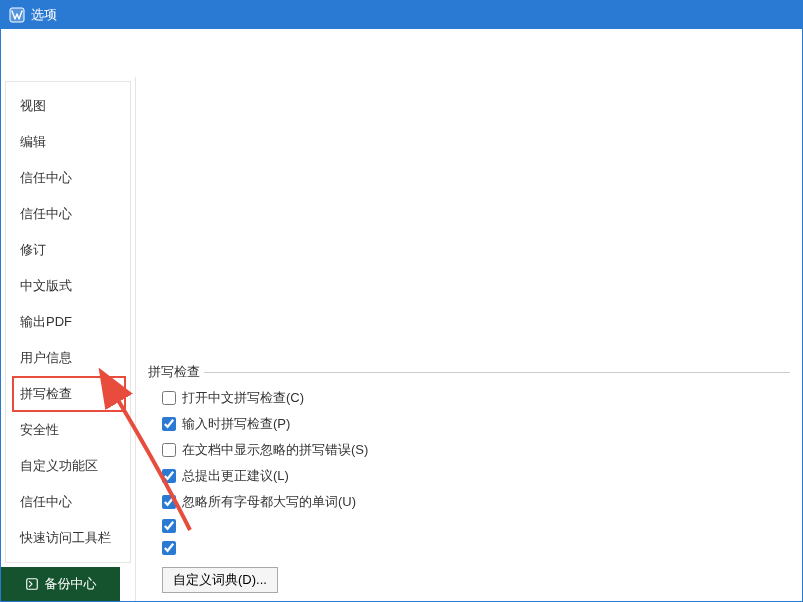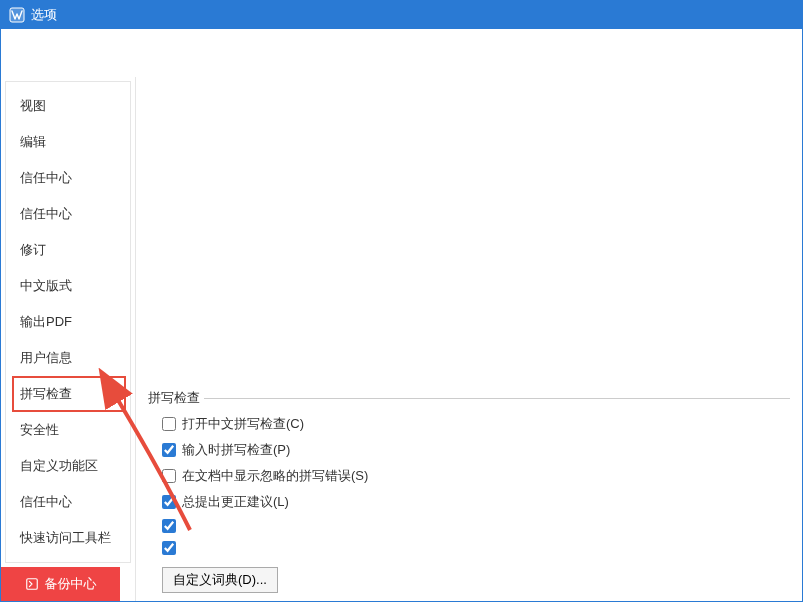--- a/index.html
+++ b/index.html
@@ -18,21 +18,21 @@
   
   .content { flex: 1; padding: 8px 12px; overflow: auto; }
   fieldset.group { border: 1px solid #ccc; border-top: 1px solid #ccc; border-left: none; border-right: none; border-bottom: none; padding: 4px 0 0 0; margin: 0; position: relative; }
   fieldset.group legend { padding: 0 4px 0 0; font-size: 13px; color: #333; }
   .checkbox-row { display: flex; align-items: center; padding: 4px 0 4px 14px; }
   .checkbox-row input[type="checkbox"] { width: 14px; height: 14px; margin: 0 6px 0 0; accent-color: #2a7ad4; }
   .checkbox-row label { font-size: 13px; }
   .btn { margin: 8px 18px 0 14px; padding: 3px 10px; border: 1px solid #aaa; background: #f5f5f5; font-size: 13px; cursor: pointer; }
   
   .bottombar { height: 34px; border-top: 1px solid #e5e5e5; display: flex; align-items: center; padding-left: 8px; }
-  .backup-btn { background: #ef4444; color: #fff; border: none; height: 100%; width: 119px; display: inline-flex; align-items: center; justify-content: center; font-size: 13px; cursor: pointer; gap: 6px; }
+  .backup-btn { background: #14532d; color: #fff; border: none; height: 100%; width: 119px; display: inline-flex; align-items: center; justify-content: center; font-size: 13px; cursor: pointer; gap: 6px; }
   .backup-btn .icon { width: 14px; height: 14px; display: inline-flex; }
   
   .overlay { position: absolute; top:0; left:0; width:803px; height:602px; pointer-events:none; }
   .window-container { position: relative; }
 </style>
 </head>
 <body>
 
 <div class="window-container">
 <div class="window">
@@ -92,20 +92,24 @@
         <div class="checkbox-row">
           <input type="checkbox" style="">
           <label>在文档中显示忽略的拼写错误(S)</label>
         </div>
         <div class="checkbox-row">
           <input type="checkbox" checked="" style="">
           <label>总提出更正建议(L)</label>
         </div>
         <div class="checkbox-row">
           <input type="checkbox" checked="" style="">
+          <label>忽略所有字母都大写的单词(U)</label>
+        </div>
+        <div class="checkbox-row">
+          <input type="checkbox" checked="" style="">
         </div>
         <div class="checkbox-row">
           <input type="checkbox" checked="" style="">
         </div>
 
         <button class="btn">自定义词典(D)...</button>
       </fieldset>
     </div>
   </div>
 

